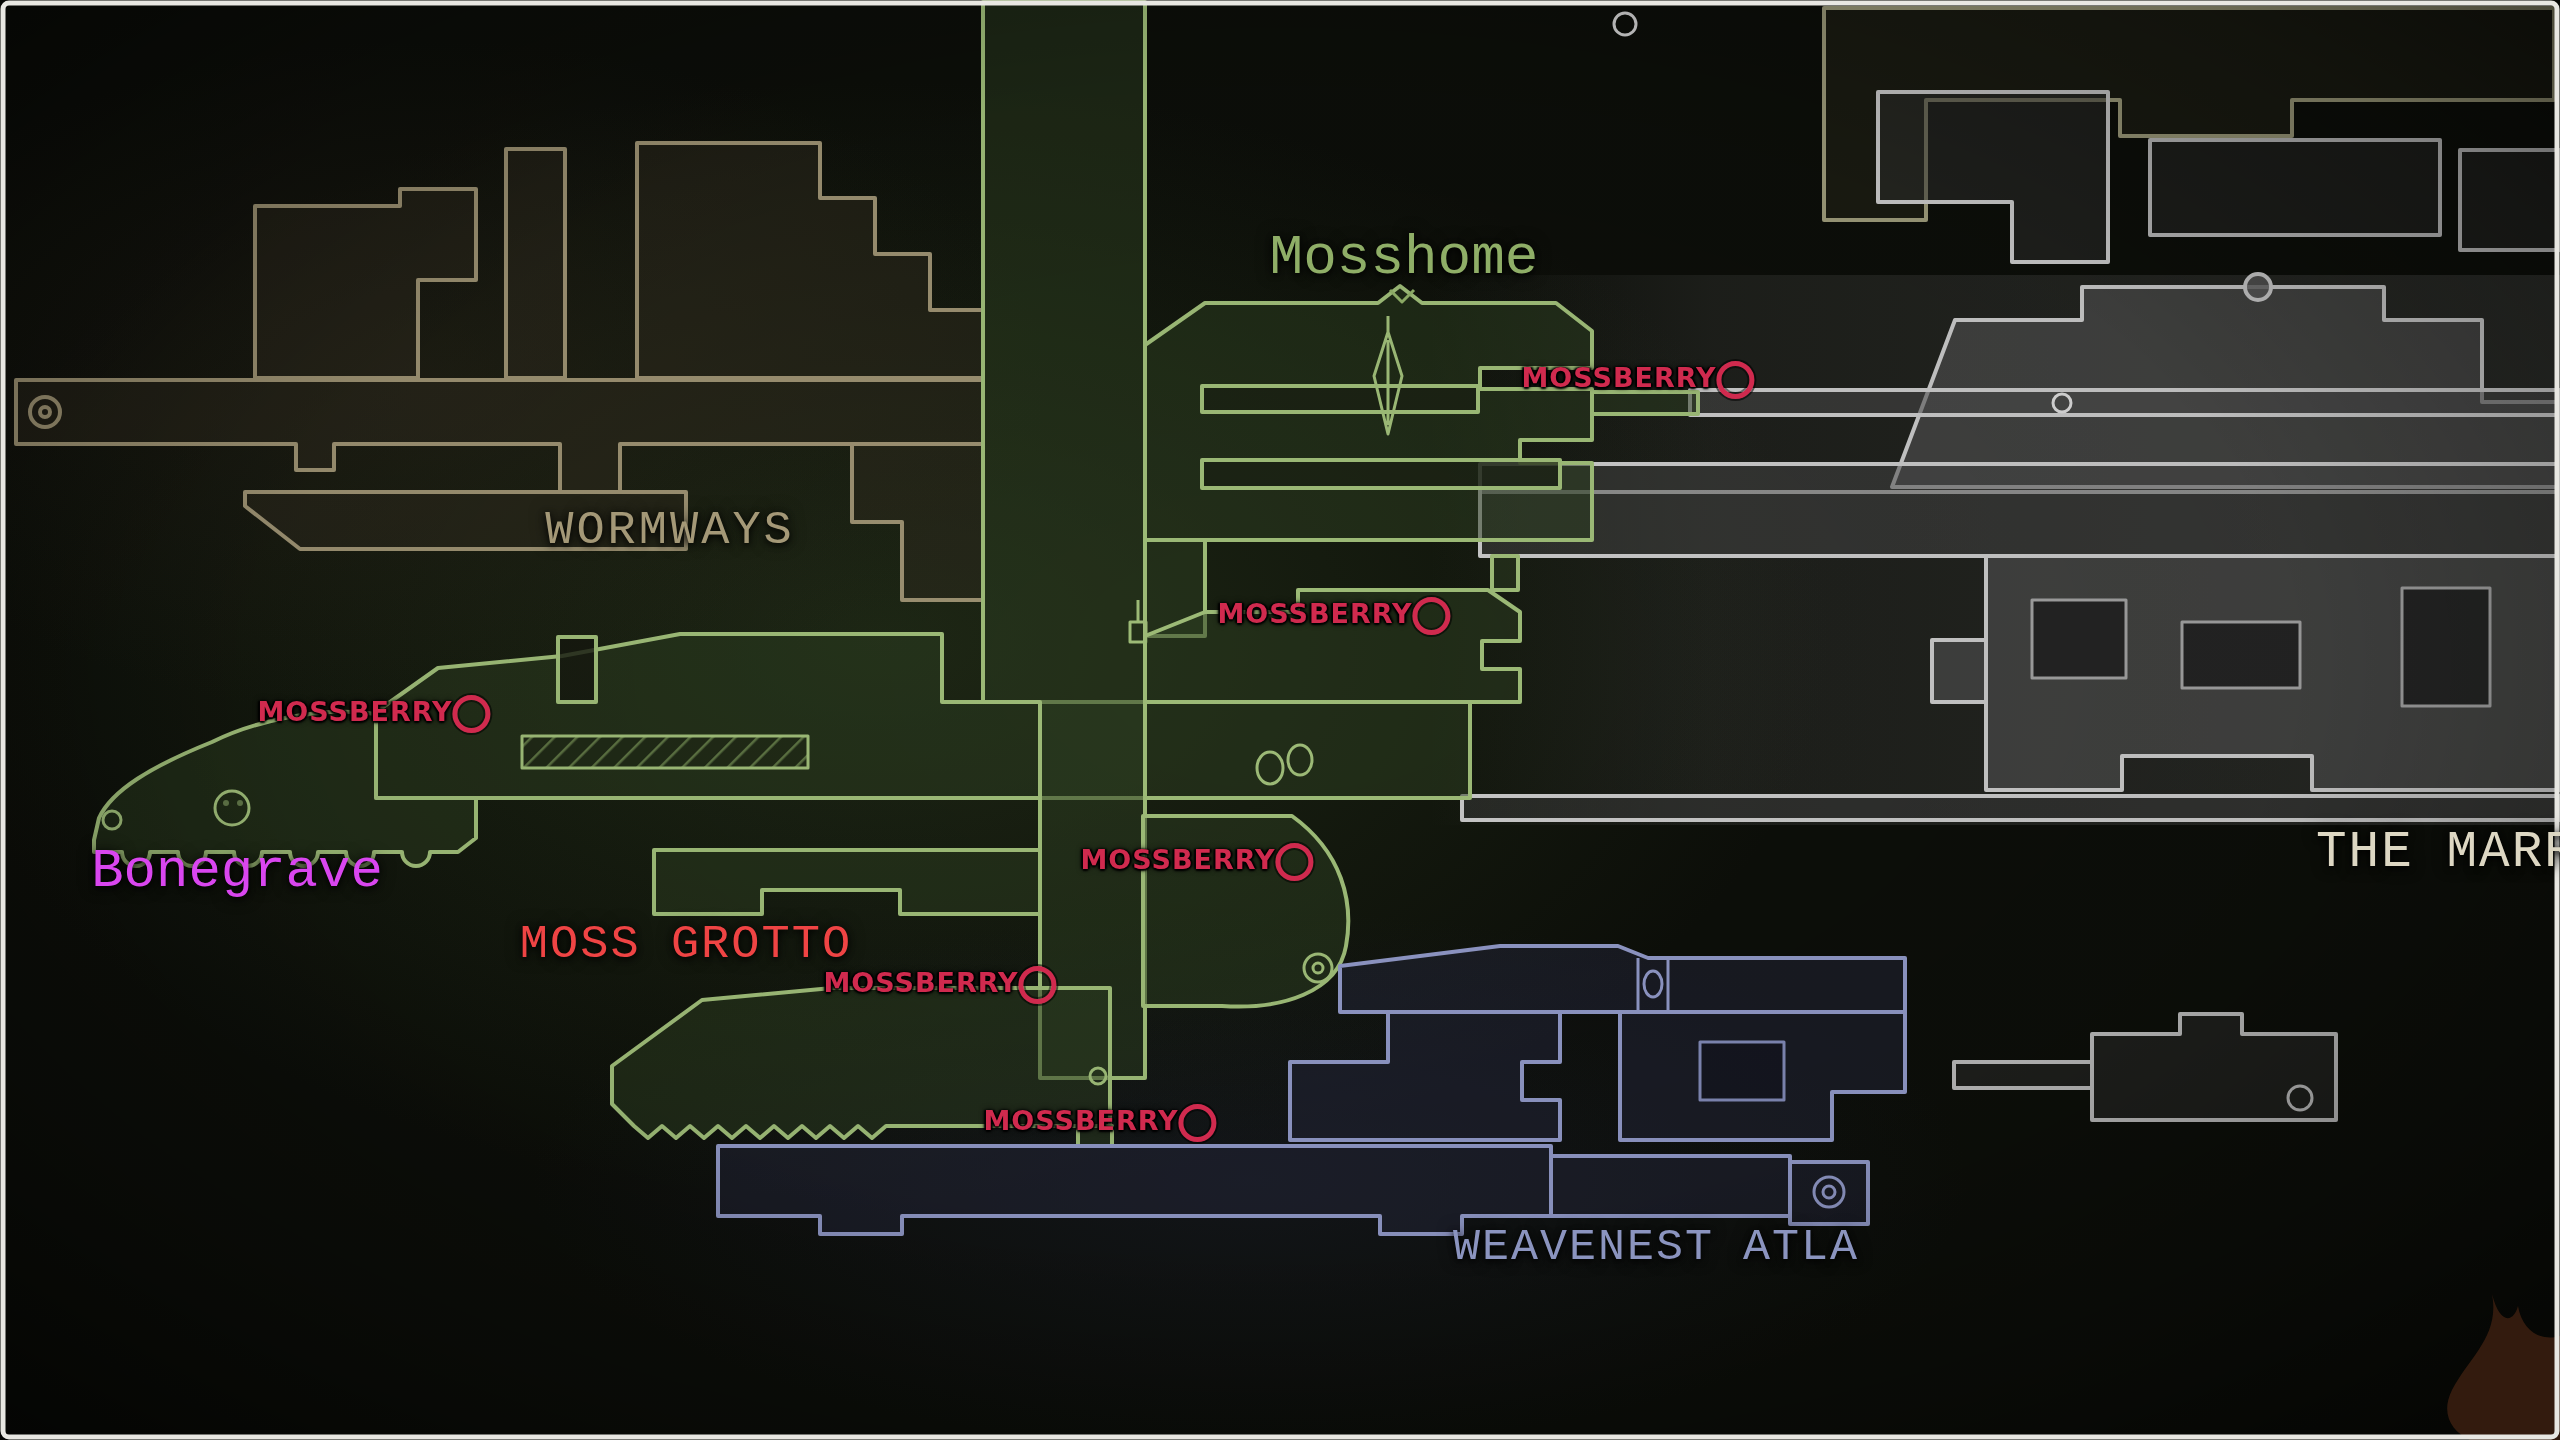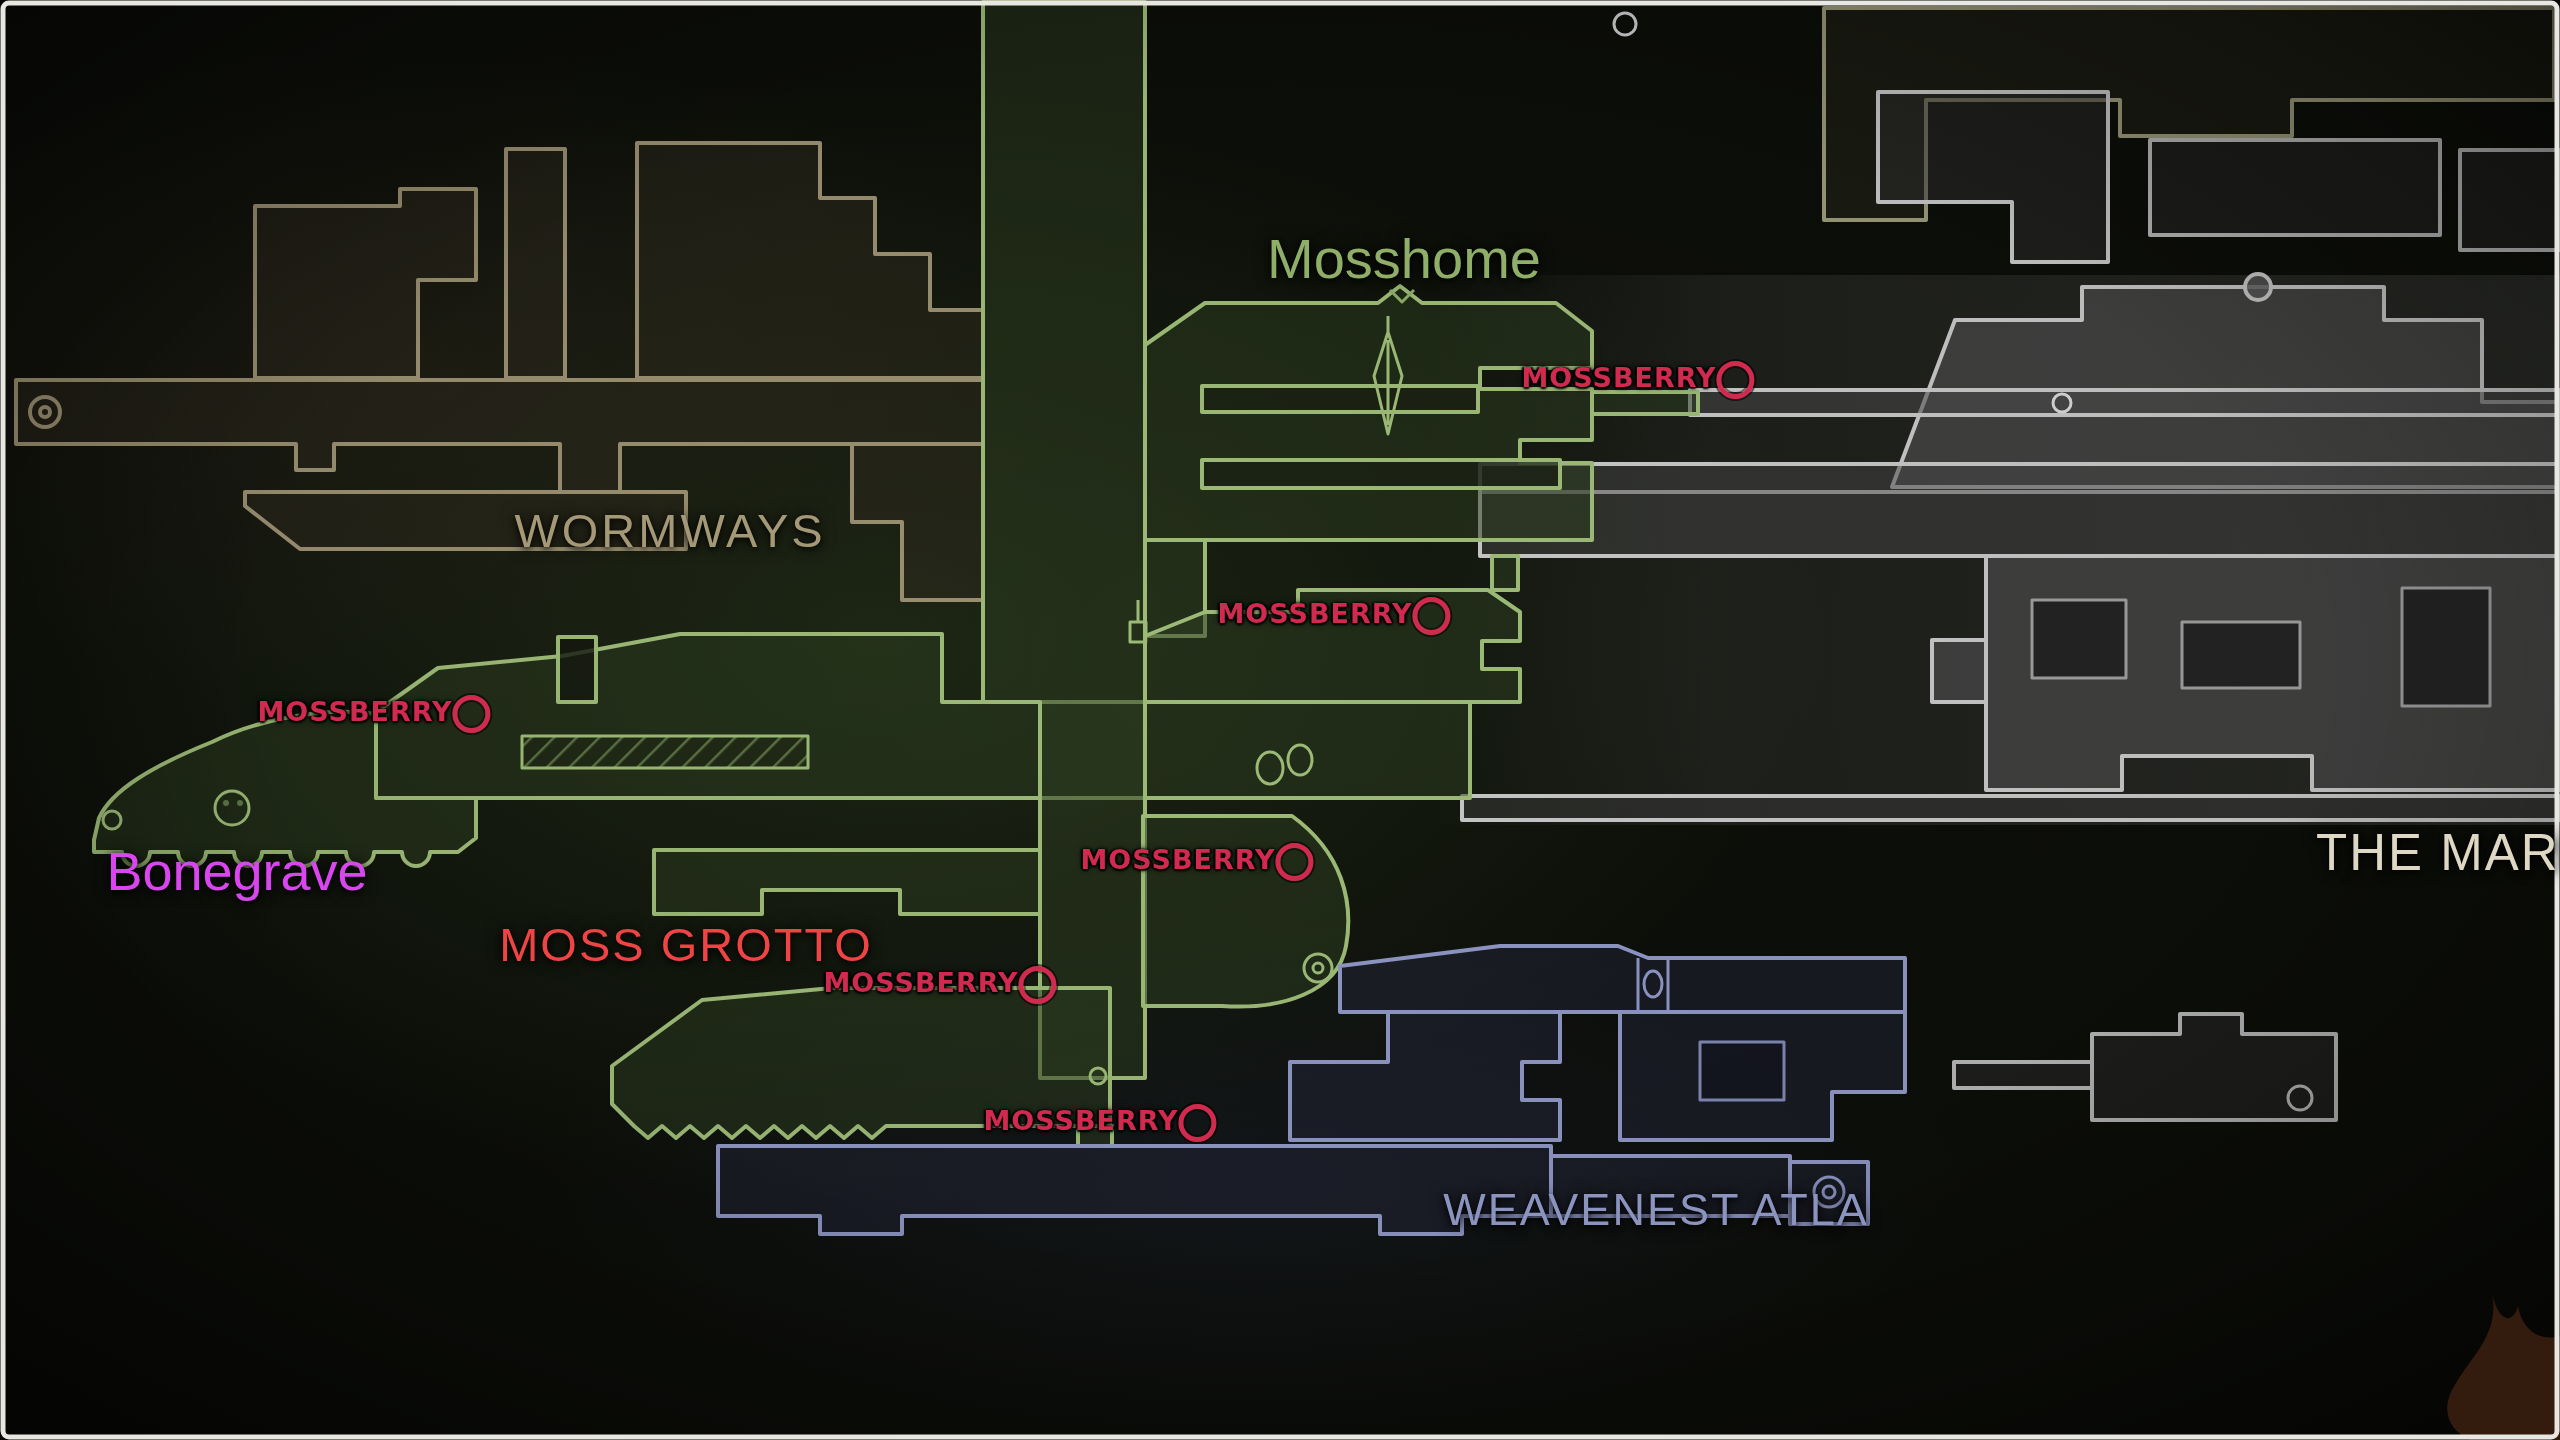--- a/index.html
+++ b/index.html
@@ -1,27 +1,27 @@
 <!DOCTYPE html>
 <html><head>
 <meta charset="utf-8">
 <style>
   html,body{margin:0;padding:0;background:#000;}
   .stage{position:relative;width:2560px;height:1440px;overflow:hidden;background:#0b0d09;
          font-family:"DejaVu Serif",serif;}
   .stage svg{position:absolute;left:0;top:0;z-index:0;}
   .rlabel{position:absolute;transform:translate(-50%,-50%);white-space:nowrap;z-index:2;
-          font-family:Liberation Sans, sans-serif;
+          font-family:Liberation Mono, monospace;
           text-shadow:0 2px 6px rgba(0,0,0,.9),0 0 16px rgba(0,0,0,.75);}
   .lbl-mosshome{left:1404px;top:258px;font-size:56px;color:#8fae67;}
   .lbl-wormways{left:670px;top:530px;font-size:47px;color:#a49877;letter-spacing:3px;}
   .lbl-bonegrave{left:237px;top:871px;font-size:54px;color:#d946ef;}
   .lbl-mossgrotto{left:686px;top:944px;font-size:47px;color:#ef4444;letter-spacing:2px;}
   .lbl-bonebottom{left:1343px;top:841px;font-size:54px;color:#8fae67;}
-  .lbl-weavenest{left:1656px;top:1210px;font-size:45px;color:#8b94bf;letter-spacing:2px;}
+  .lbl-weavenest{left:1656px;top:1247px;font-size:45px;color:#8b94bf;letter-spacing:2px;}
   .lbl-marrow{left:2316px;top:852px;font-size:51px;color:#ddd7c3;letter-spacing:2px;
               transform:translateY(-50%);}
   .marker{position:absolute;display:flex;flex-direction:row;align-items:center;
           transform:translateX(-50%);z-index:3;}
   .marker-label{font-family:"DejaVu Sans",sans-serif;font-weight:bold;font-size:27px;
           color:#d02a4e;letter-spacing:1px;
           text-shadow:0 2px 2px #000,0 0 6px rgba(0,0,0,.95),2px 0 2px #000,-2px 0 2px #000;}
   .marker-ring{margin-top:6px;width:28px;height:28px;border:5px solid #d02a4e;border-radius:50%;
           box-shadow:0 0 0 2px rgba(0,0,0,.55), inset 0 0 0 2px rgba(0,0,0,.45);}
   .m1{left:1638px;top:355px;} .m2{left:1334px;top:591px;} .m3{left:374px;top:689px;}

